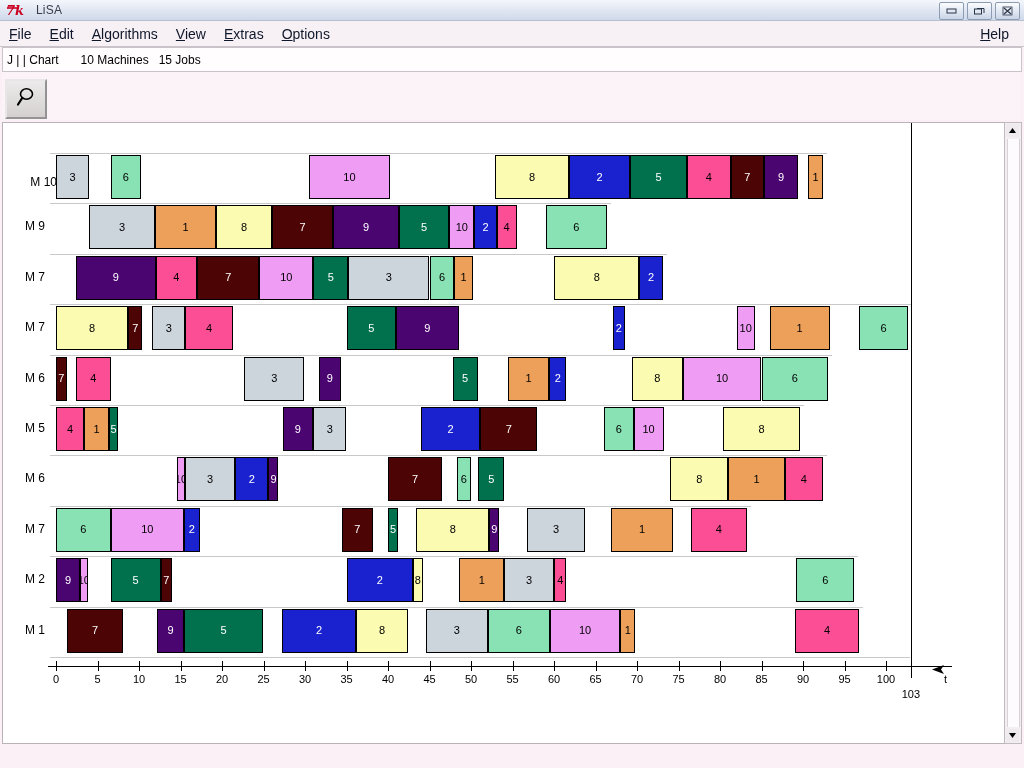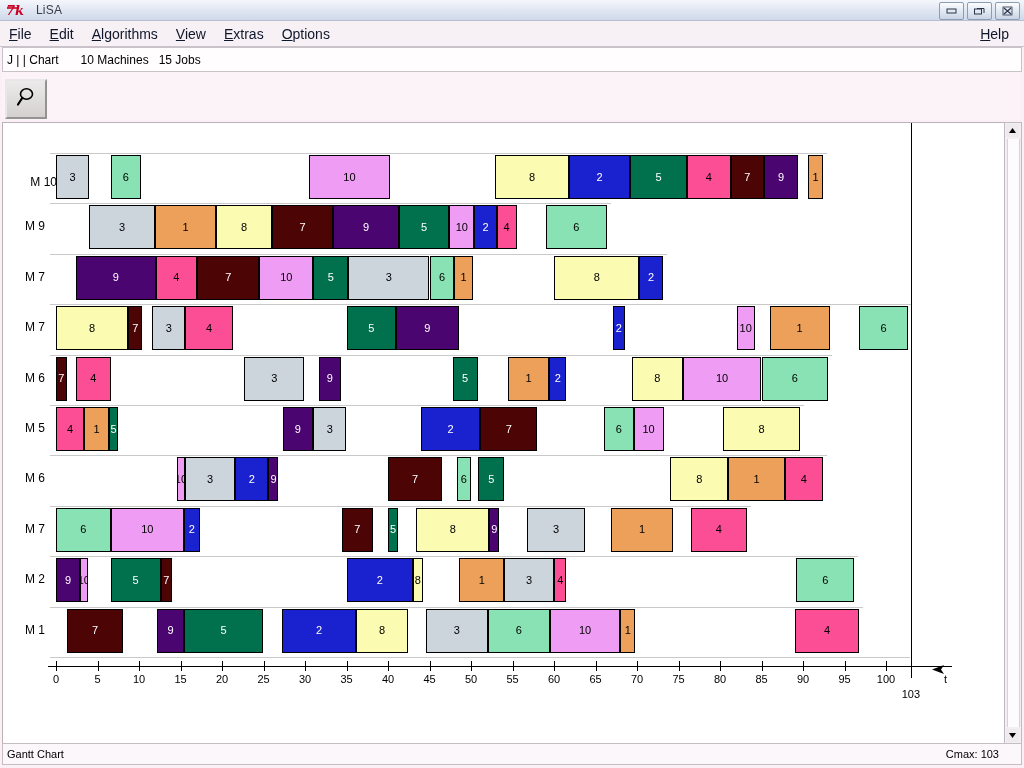--- a/index.html
+++ b/index.html
@@ -566,18 +566,14 @@
           <path d="M4.5 1 L8 6 L1 6 Z" fill="#000"></path>
         </svg>
     </div>
     <div class="sbtn down">
       <svg width="9" height="7" viewBox="0 0 9 7">
           <path d="M4.5 6 L1 1 L8 1 Z" fill="#000"></path>
         </svg>
     </div>
   </div>
 
-  <div class="statusbar">
-    <span class="left">Gantt Chart</span>
-    <span class="right">Cmax: 103</span>
-  </div>
 
 </div>
 
 </body></html>

